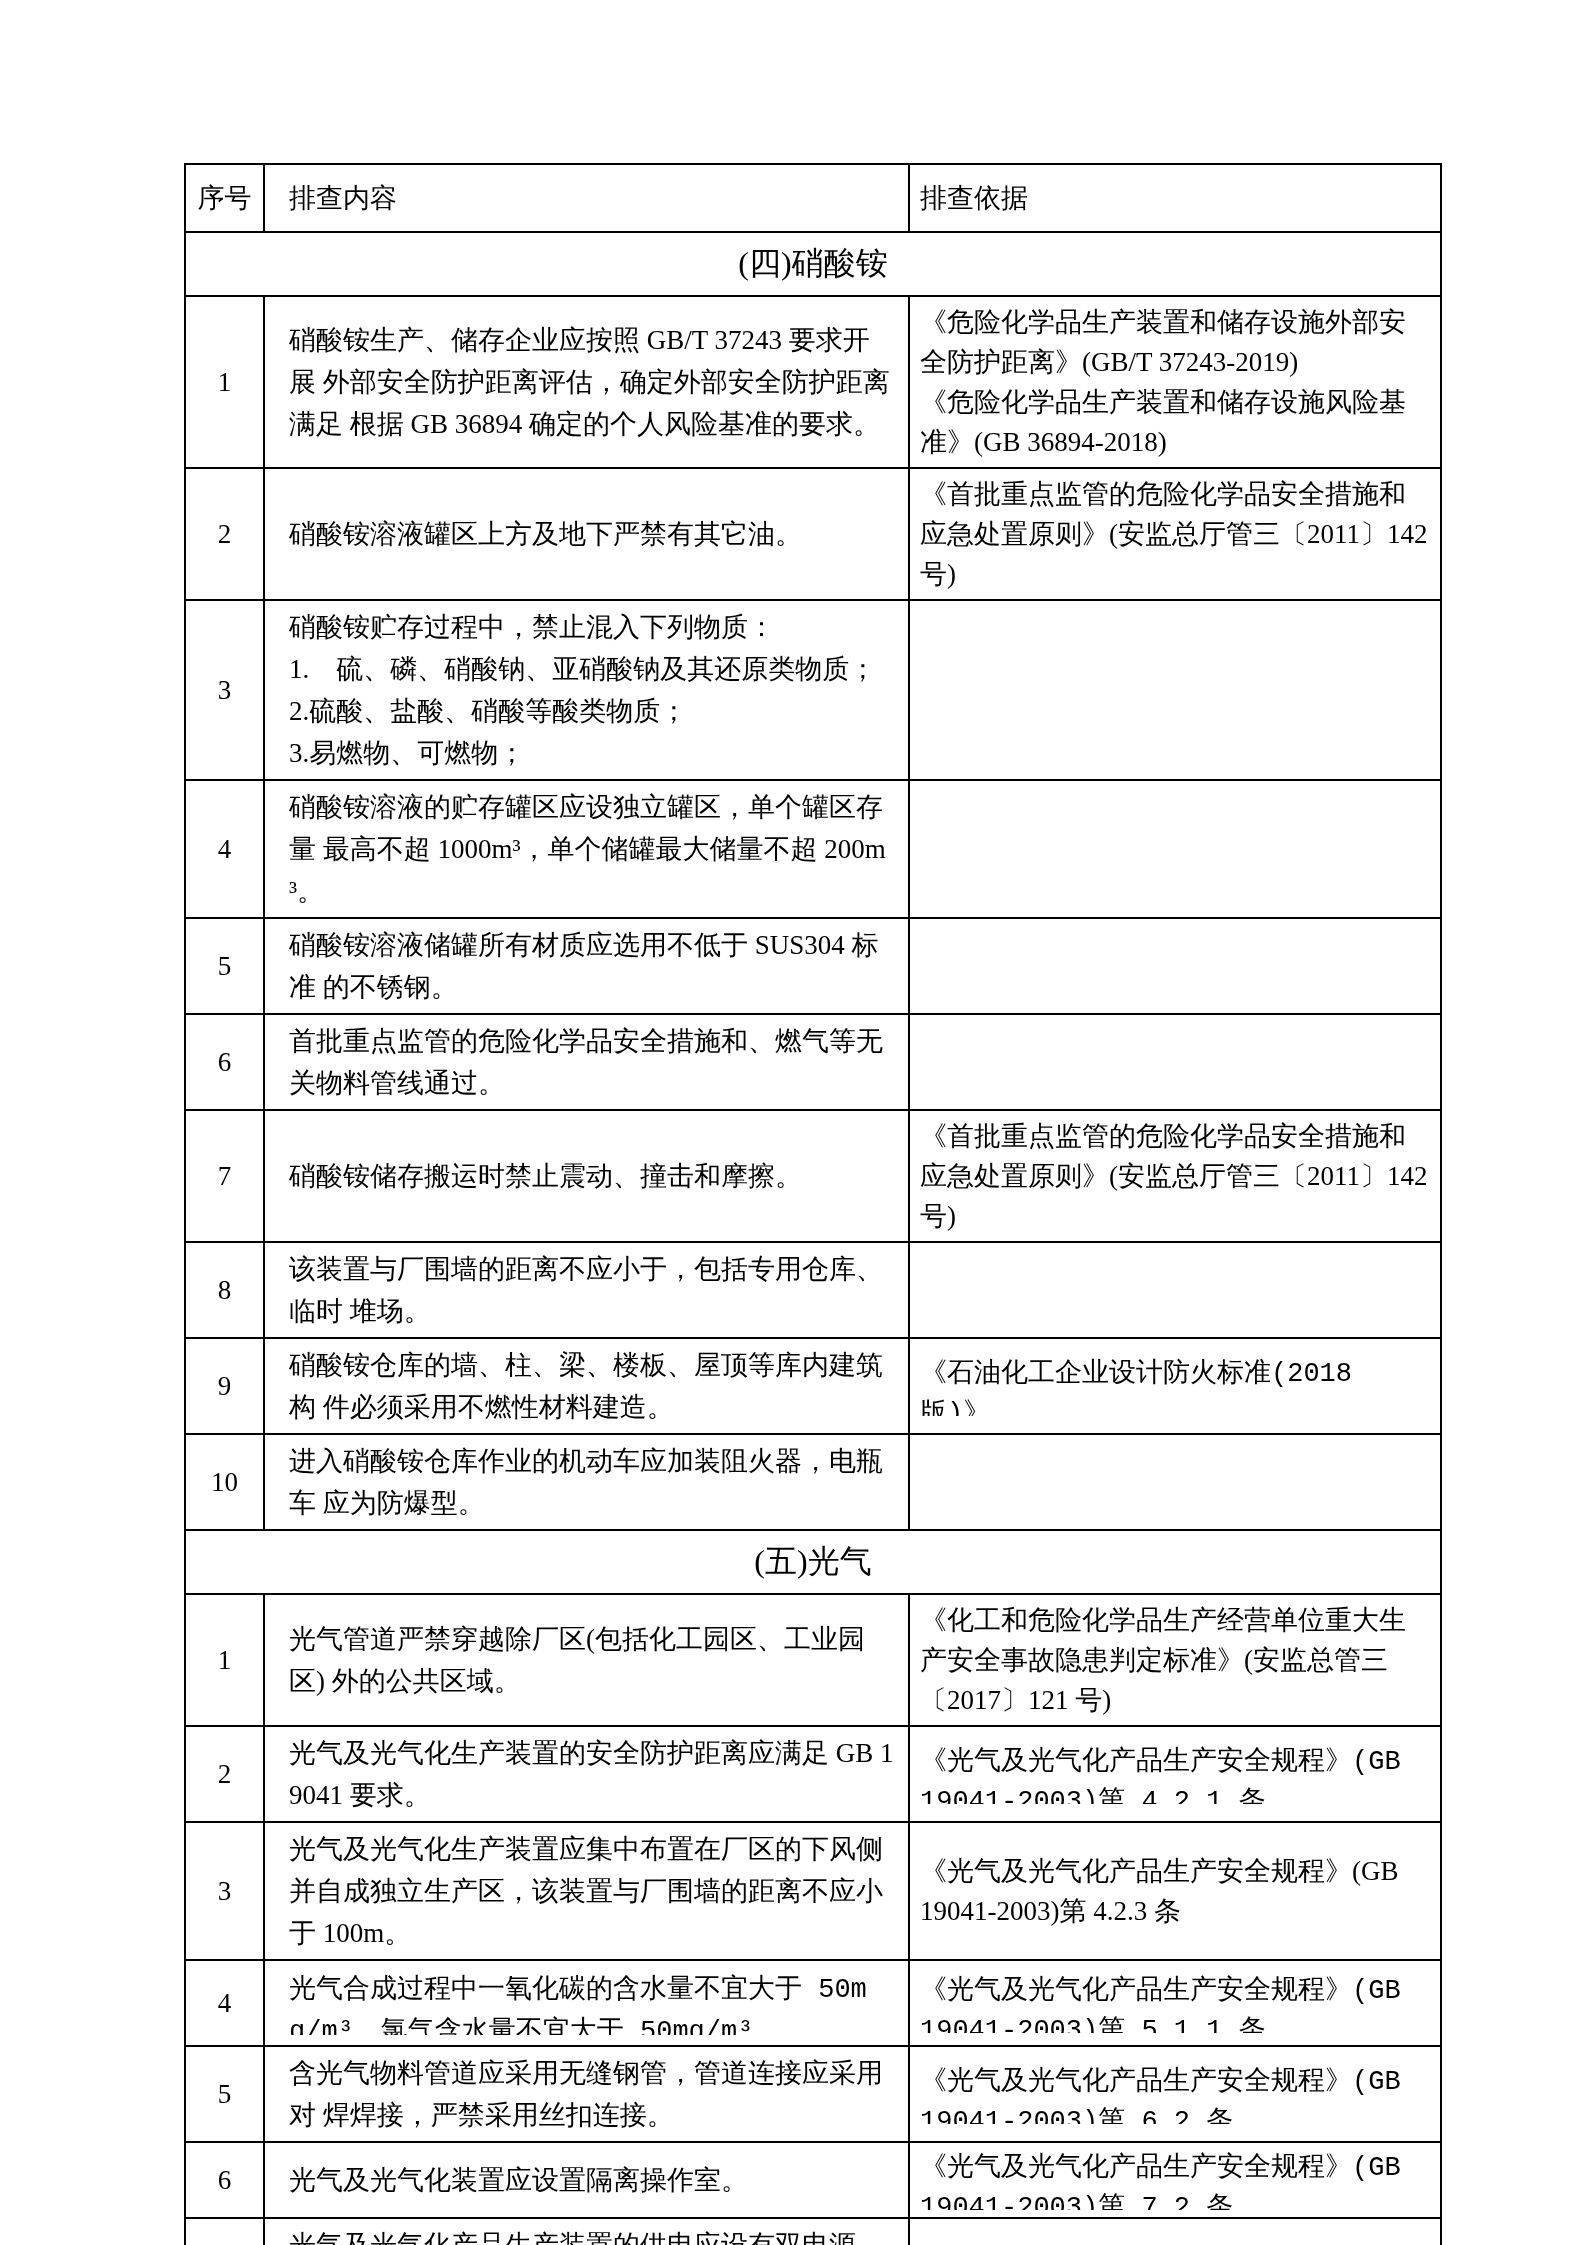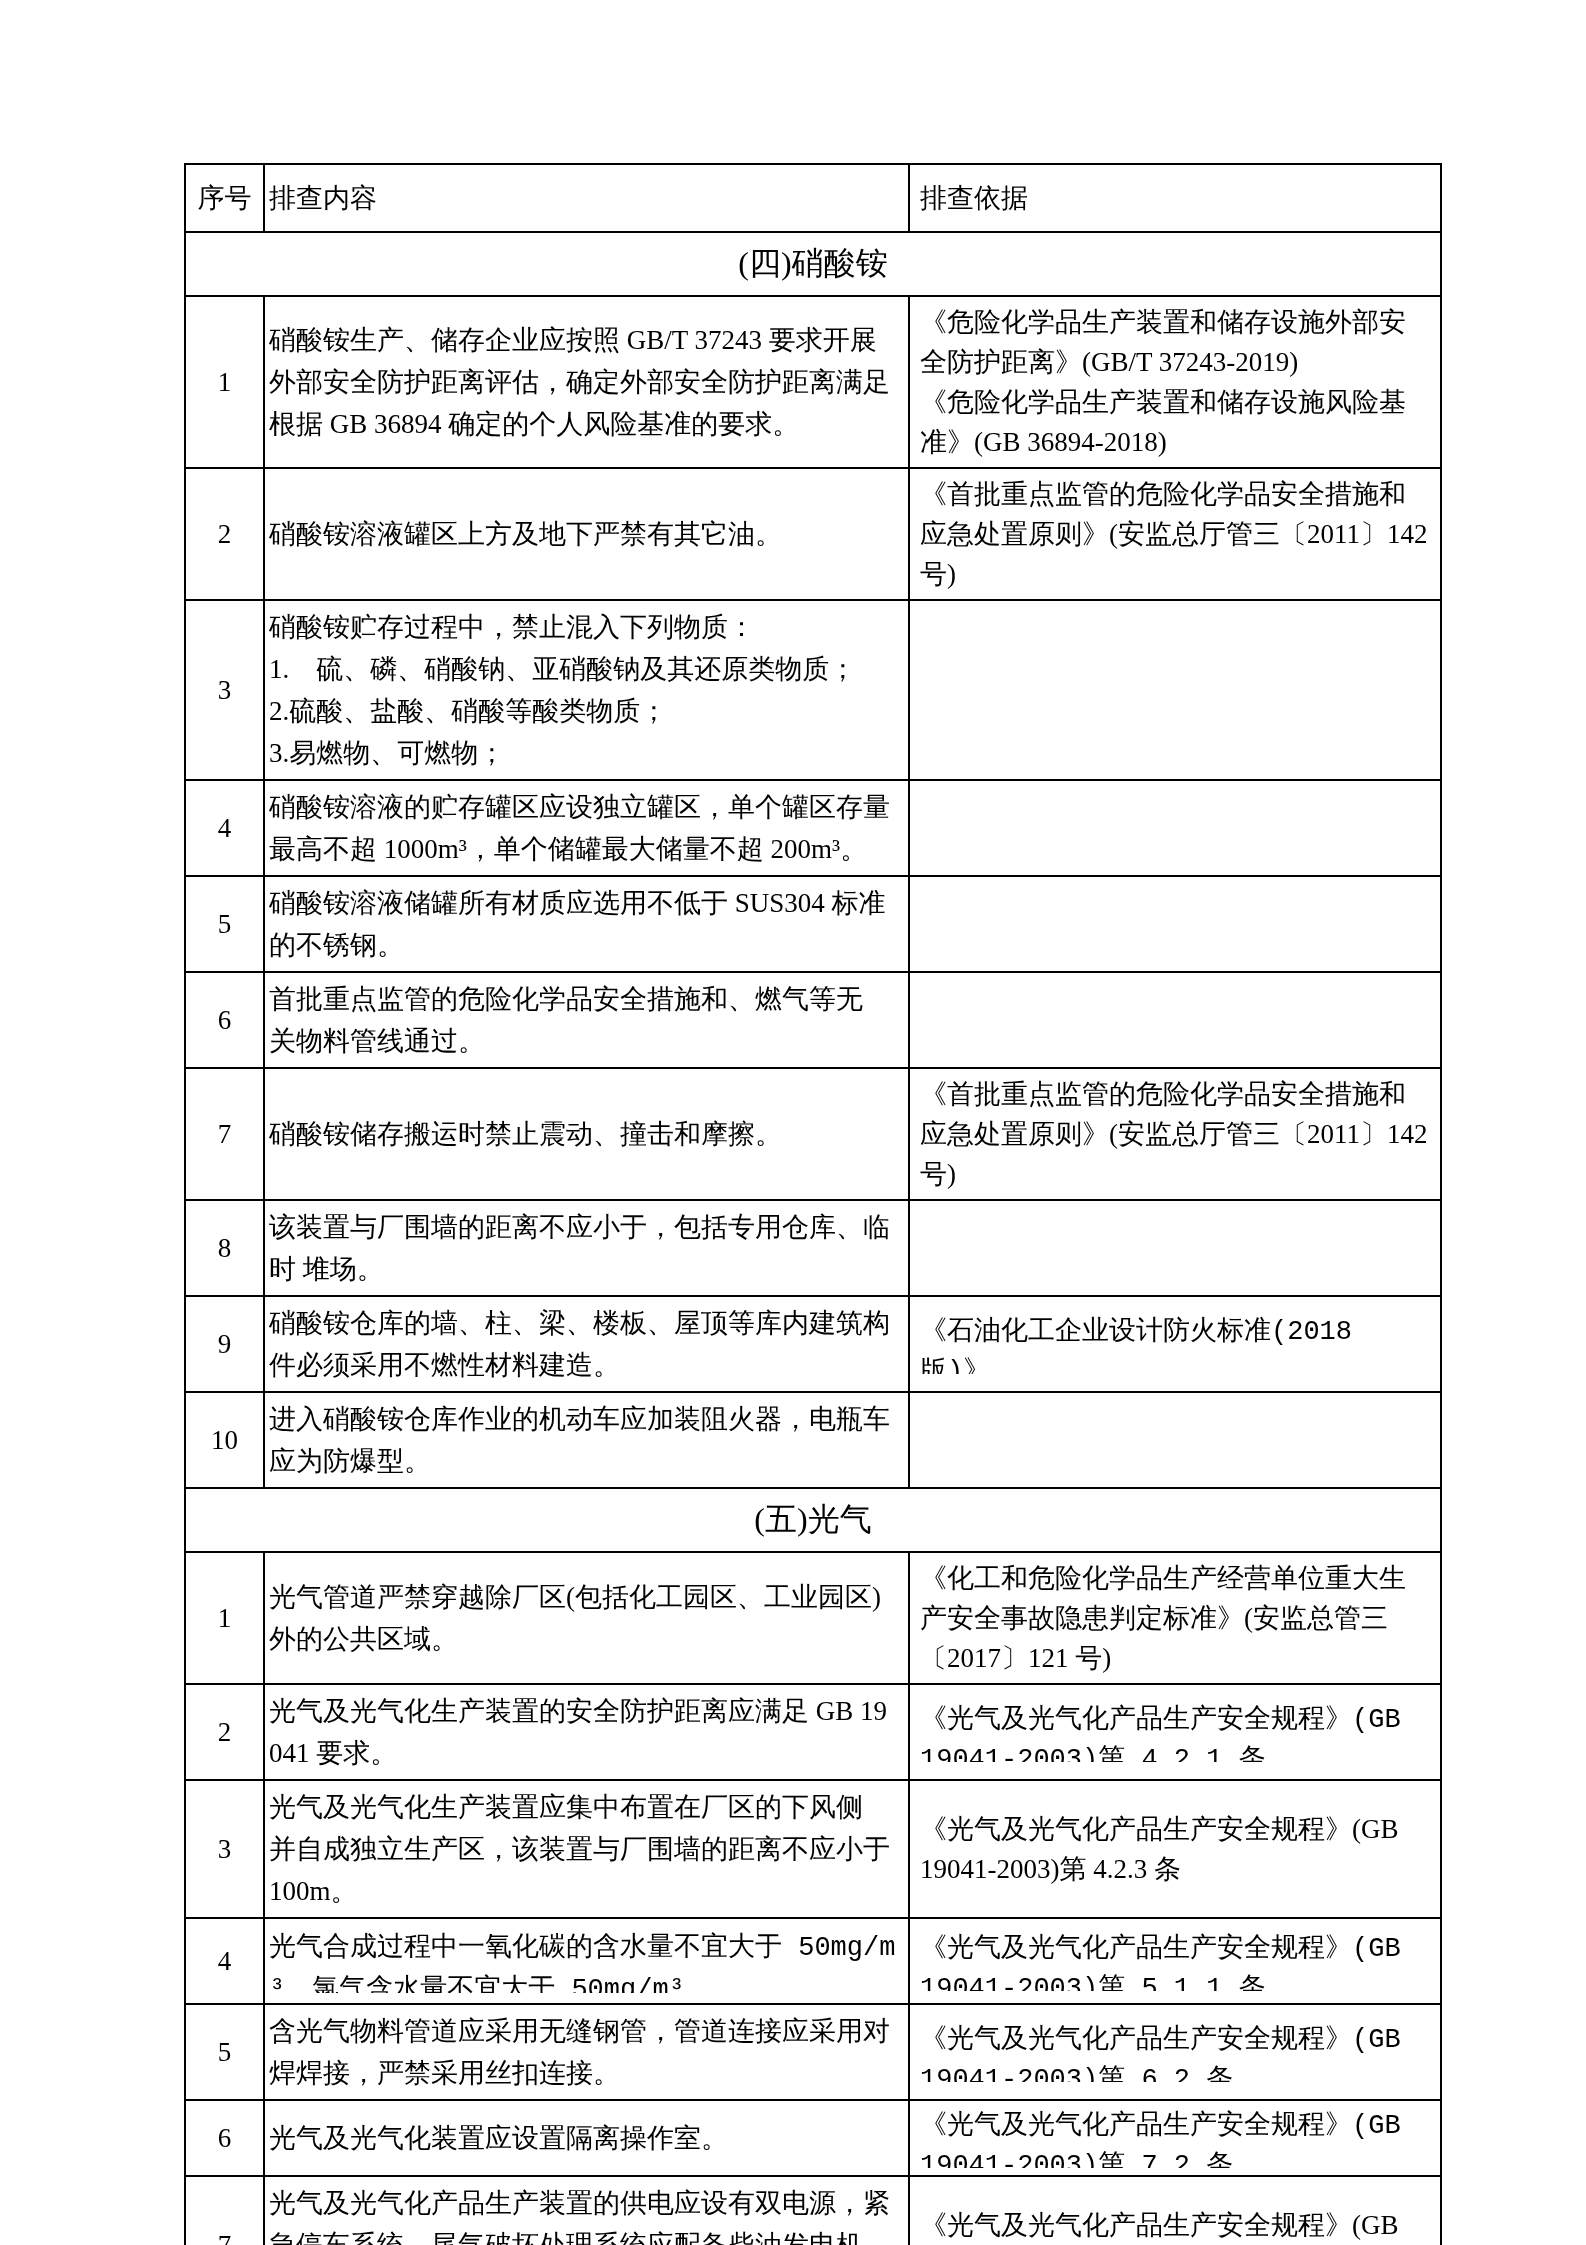--- a/index.html
+++ b/index.html
@@ -15,21 +15,21 @@
   }
   table.doc-table td{
     border:2px solid #000000;
     font-size:27px;
     vertical-align:middle;
     word-break:break-all;
   }
   td.th{text-align:center;height:56px;font-size:28px;}
   tr.section-row td{text-align:center;height:60px;font-size:32px;}
   td.no{text-align:center;font-size:28px;padding:0 2px;}
-  td.content{padding:5px 12px 5px 4px;text-align:left;}
+  td.content{padding:5px 12px 5px 24px;text-align:left;}
   td.basis{padding:5px 10px;text-align:left;}
   .inner{white-space:pre-wrap;}
   td.content .inner{line-height:42px;}
   td.basis .inner{line-height:40px;}
   td.clip{vertical-align:top;padding-top:2px;font-family:Liberation Mono, monospace;}
   td.basis.clip .inner{overflow:hidden;max-height:62px;}
   td.content.clip .inner{overflow:hidden;max-height:66px;}
   tr.r-clip{height:86px;}
   tr.r-clip-sm{height:76px;}
 </style>

